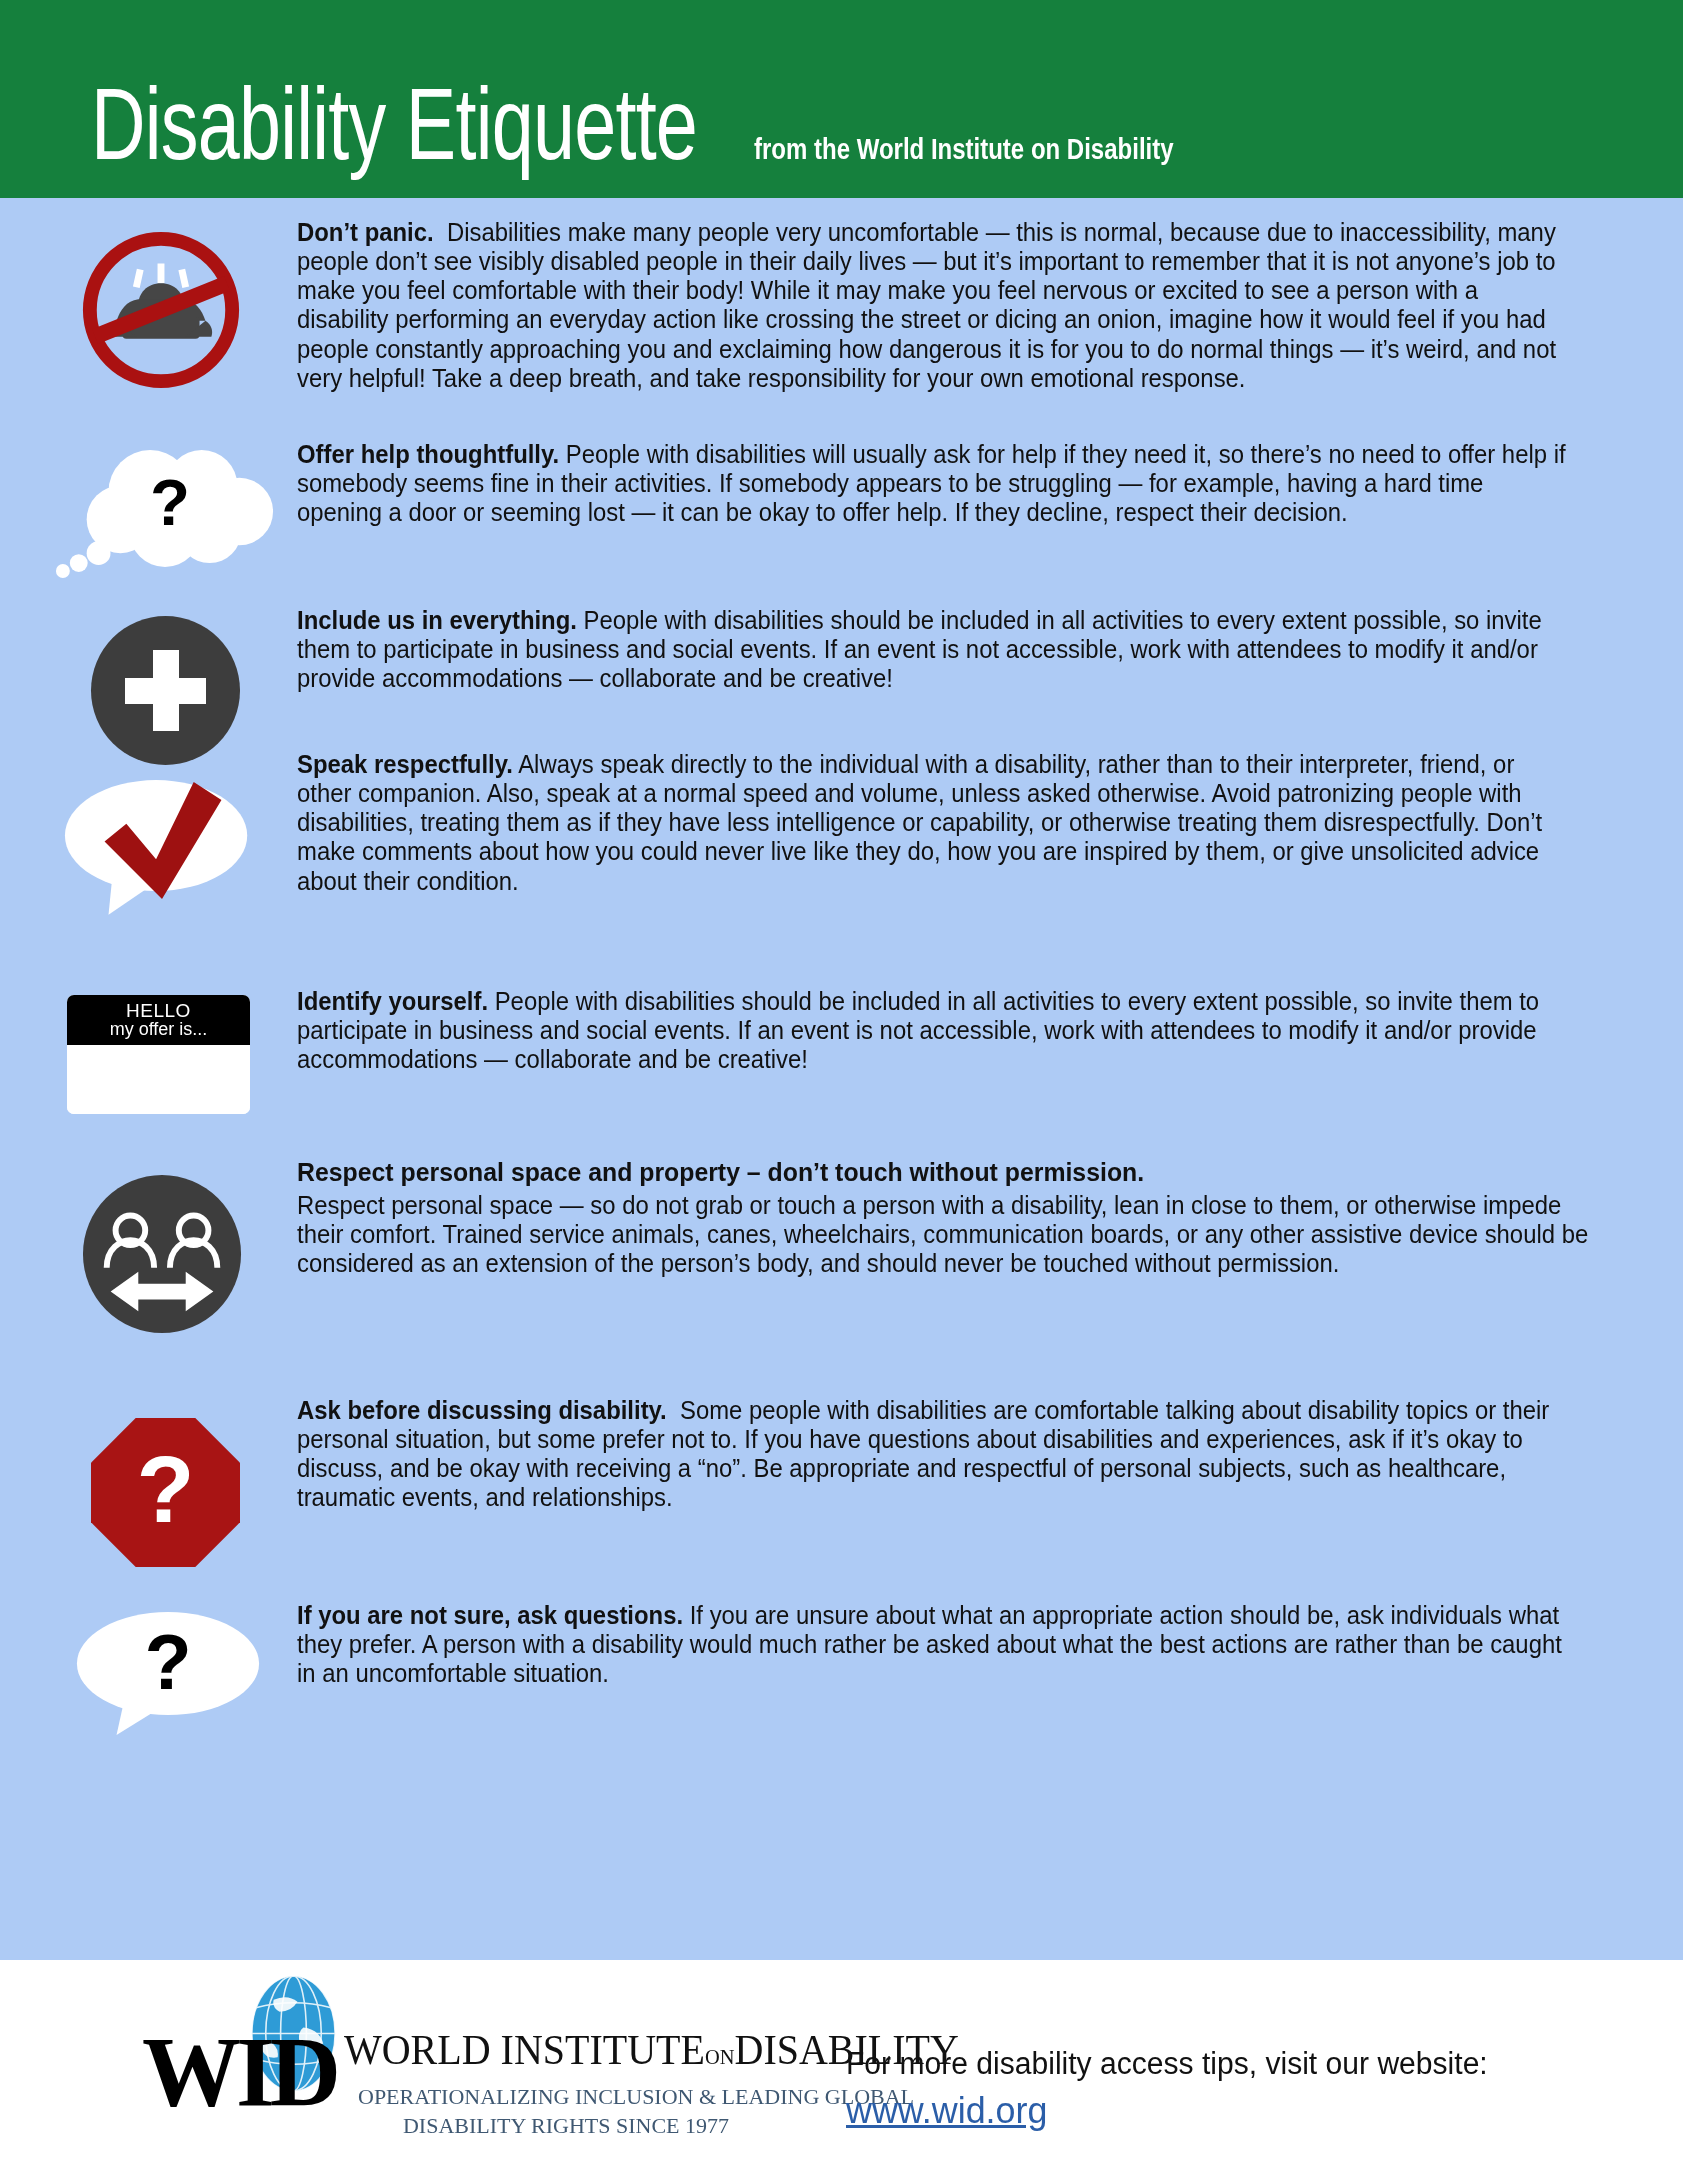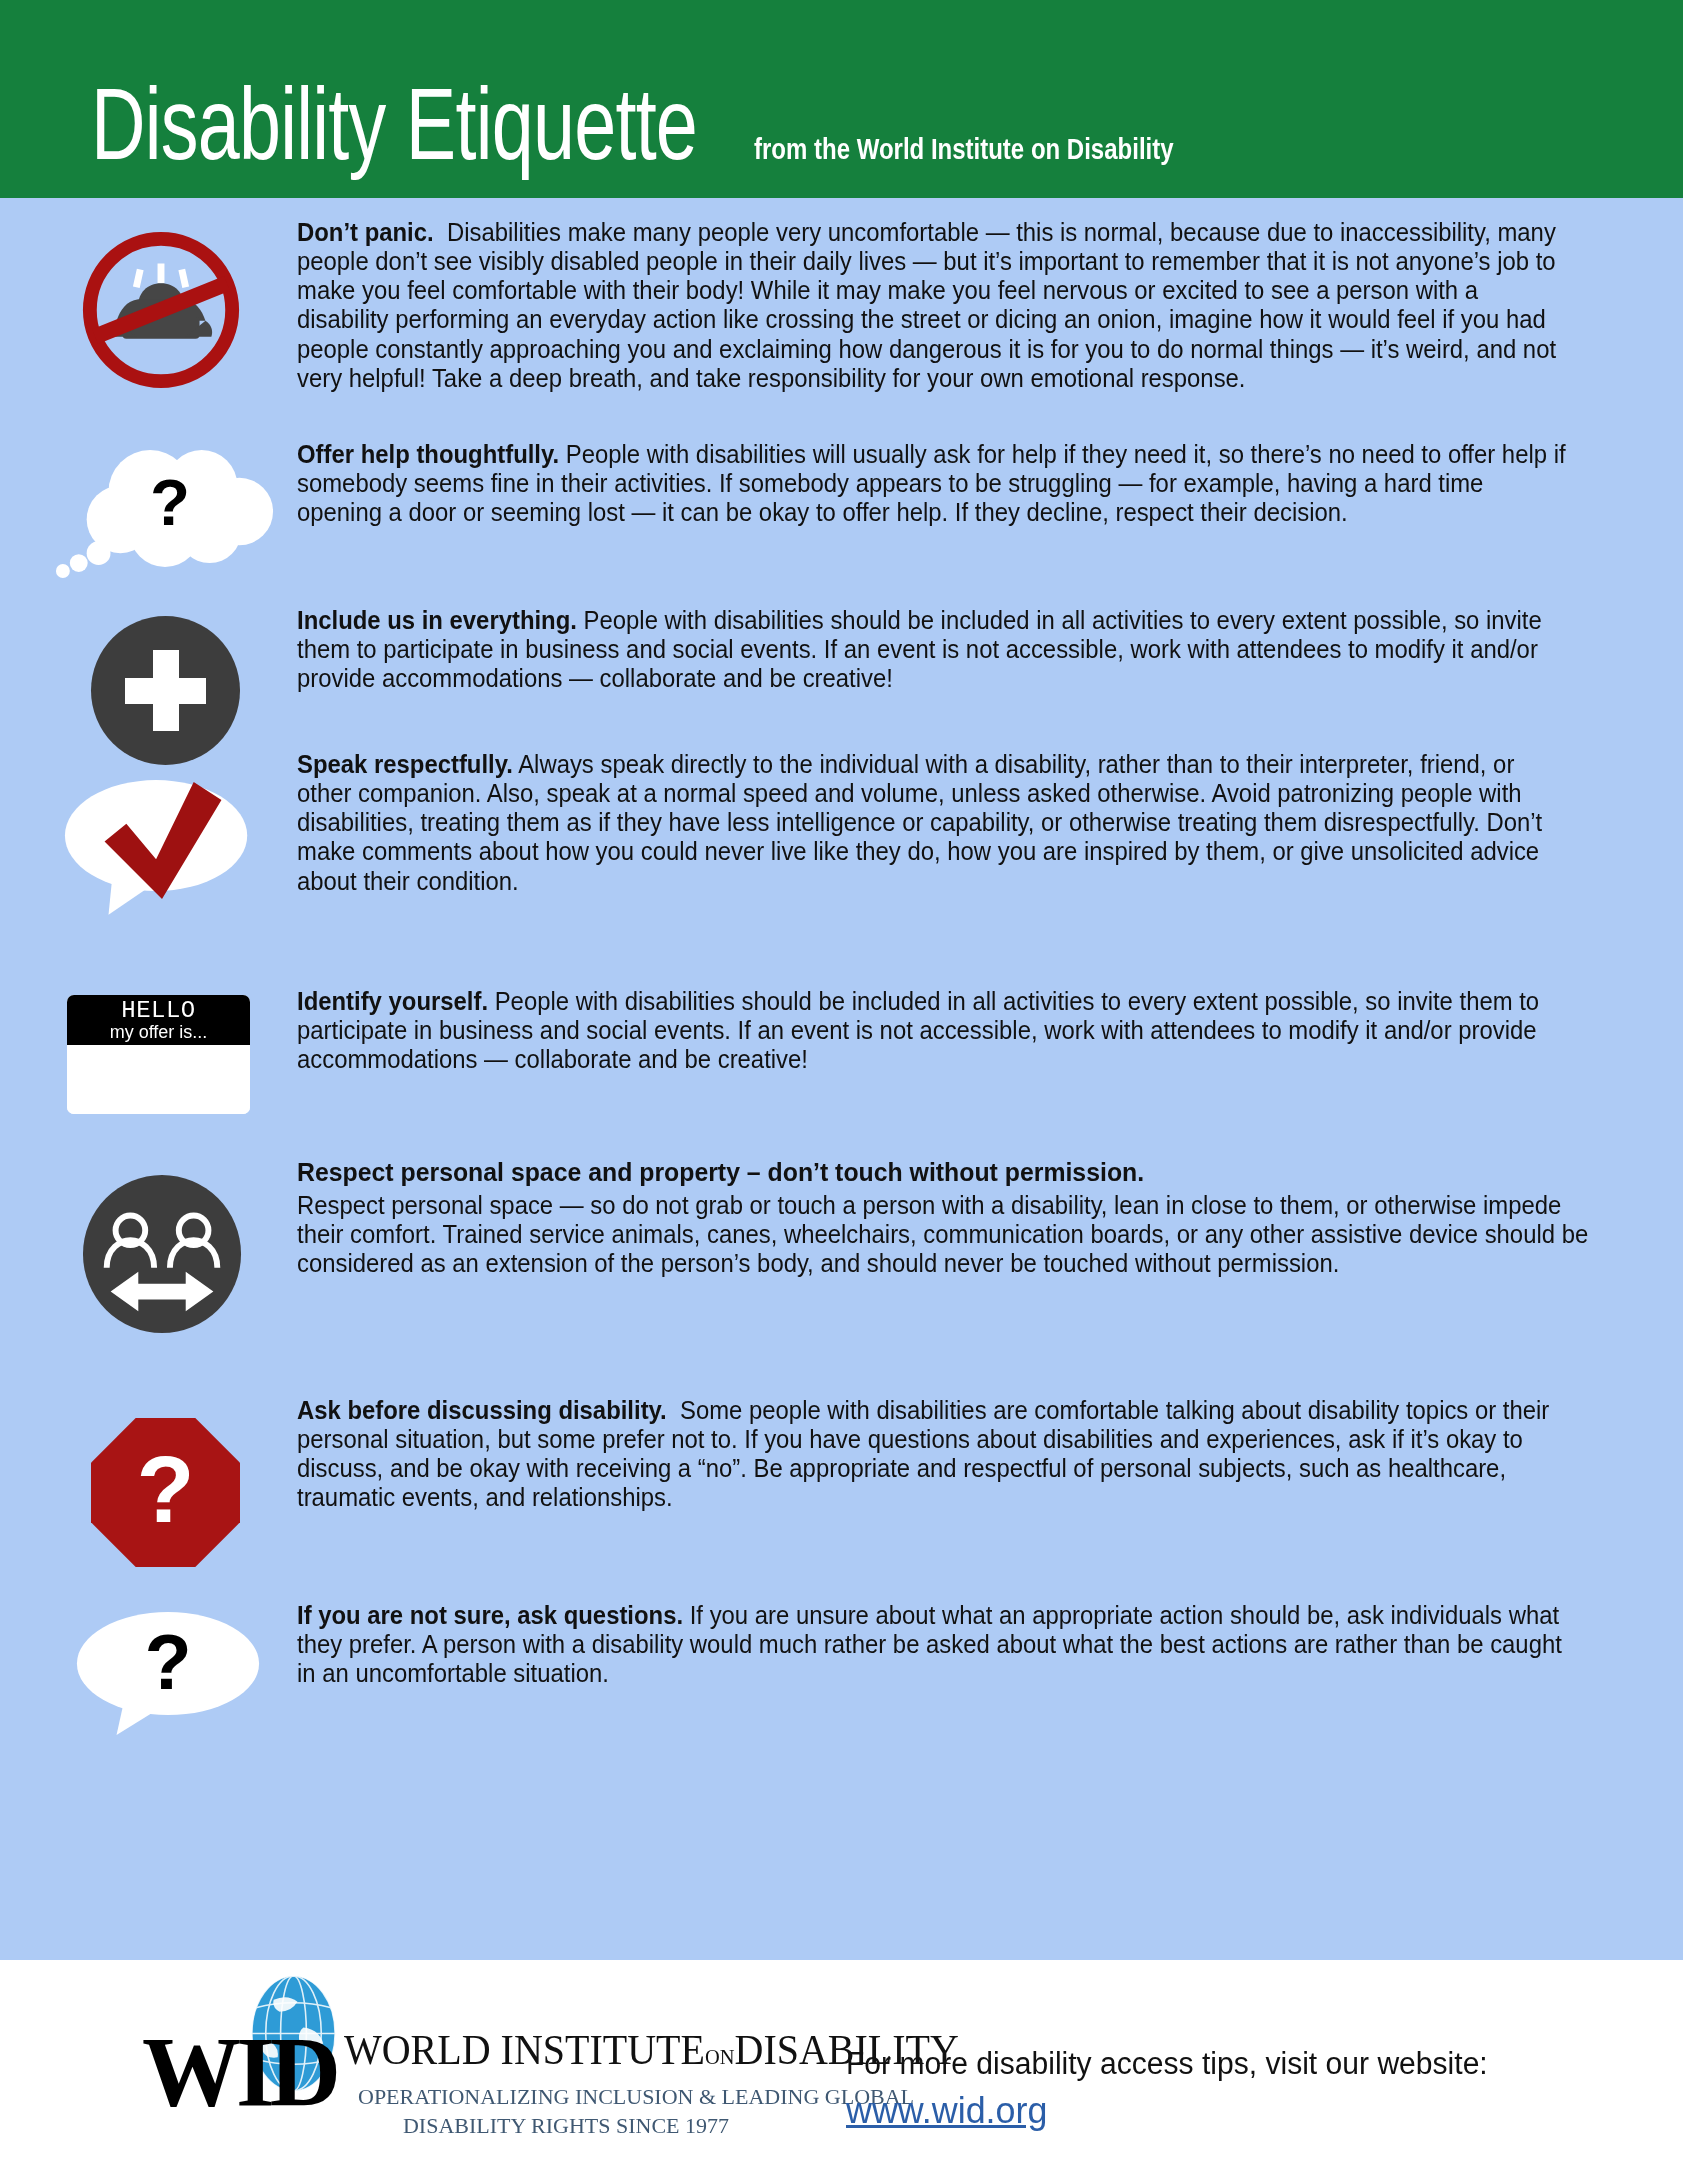--- a/index.html
+++ b/index.html
@@ -66,21 +66,21 @@
   .plus-h { position:absolute; width:81px; height:26px; background:#fff; }
   .plus-v { position:absolute; width:26px; height:81px; background:#fff; }
 
   
   .nametag { width:183px; height:119px; background:#ffffff; border-radius:7px; overflow:hidden; }
   .nametag-head {
     background:#000000; color:#ffffff; height:50px;
     display:flex; flex-direction:column; align-items:center; justify-content:center;
     font-family:"Liberation Sans Narrow","Liberation Sans", sans-serif;
   }
-  .nametag-hello { font-size:24px; letter-spacing:0.5px; line-height:1.0;font-family:Liberation Mono, monospace; }
+  .nametag-hello { font-size:19px; letter-spacing:0.5px; line-height:1.0; }
   .nametag-sub  { font-size:18px; line-height:1.05; }
   .nametag-body { background:#ffffff; height:69px; }
 
   
   .octagon {
     width:149px; height:149px; background:#a81414;
     clip-path:polygon(30% 0,70% 0,100% 30%,100% 70%,70% 100%,30% 100%,0 70%,0 30%);
     display:flex; align-items:center; justify-content:center;
   }
   .octagon span {

